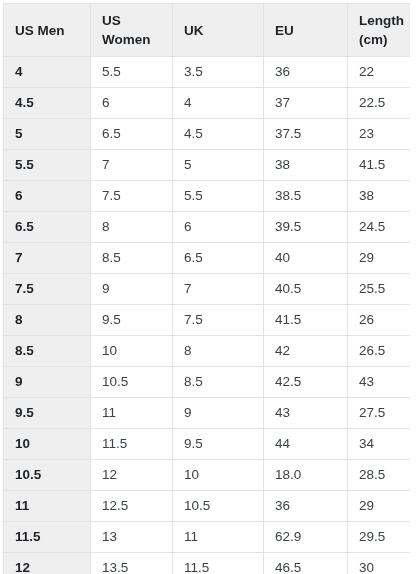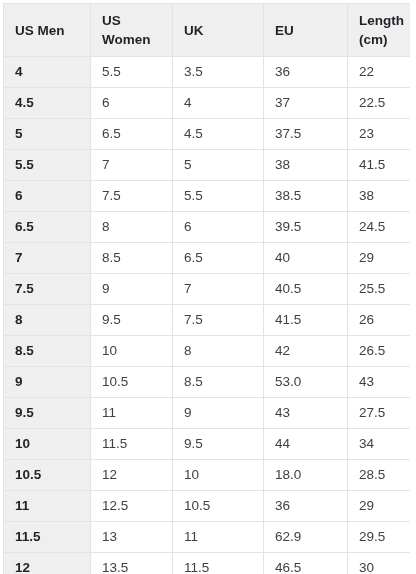--- a/index.html
+++ b/index.html
@@ -169,21 +169,21 @@
           <td class="col-primary">8.5</td>
           <td>10</td>
           <td>8</td>
           <td>42</td>
           <td>26.5</td>
         </tr>
         <tr>
           <td class="col-primary">9</td>
           <td>10.5</td>
           <td>8.5</td>
-          <td>53.0</td>
+          <td>42.5</td>
           <td>43</td>
         </tr>
         <tr>
           <td class="col-primary">9.5</td>
           <td>11</td>
           <td>9</td>
           <td>43</td>
           <td>27.5</td>
         </tr>
         <tr>

